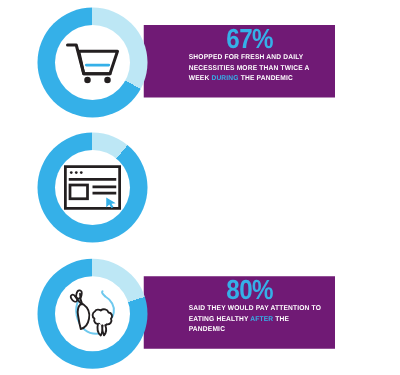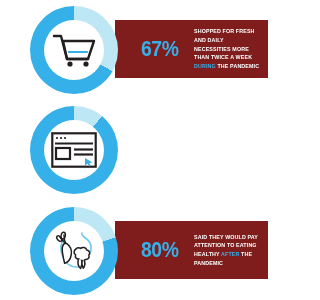--- a/index.html
+++ b/index.html
@@ -31,26 +31,27 @@
   .stat-row.row-1 { top: 104px; }
   .stat-row.row-2 { top: 205px; }
 
   
   .panel {
     position: absolute;
     left: 115px;
     top: 16px;
     width: 153px;
     height: 58px;
-    background: #7f1d1d;
+    background: #701a75;
     display: flex;
     align-items: center;
     box-sizing: border-box;
     padding-left: 26px;
     padding-right: 4px;
+    flex-direction: column;
   }
 
   .pct {
     color: #35B0E8;
     font-size: 22px;
     font-weight: bold;
     letter-spacing: -0.5px;
     line-height: 1;
     flex: 0 0 auto;
     transform: scaleX(0.88);

